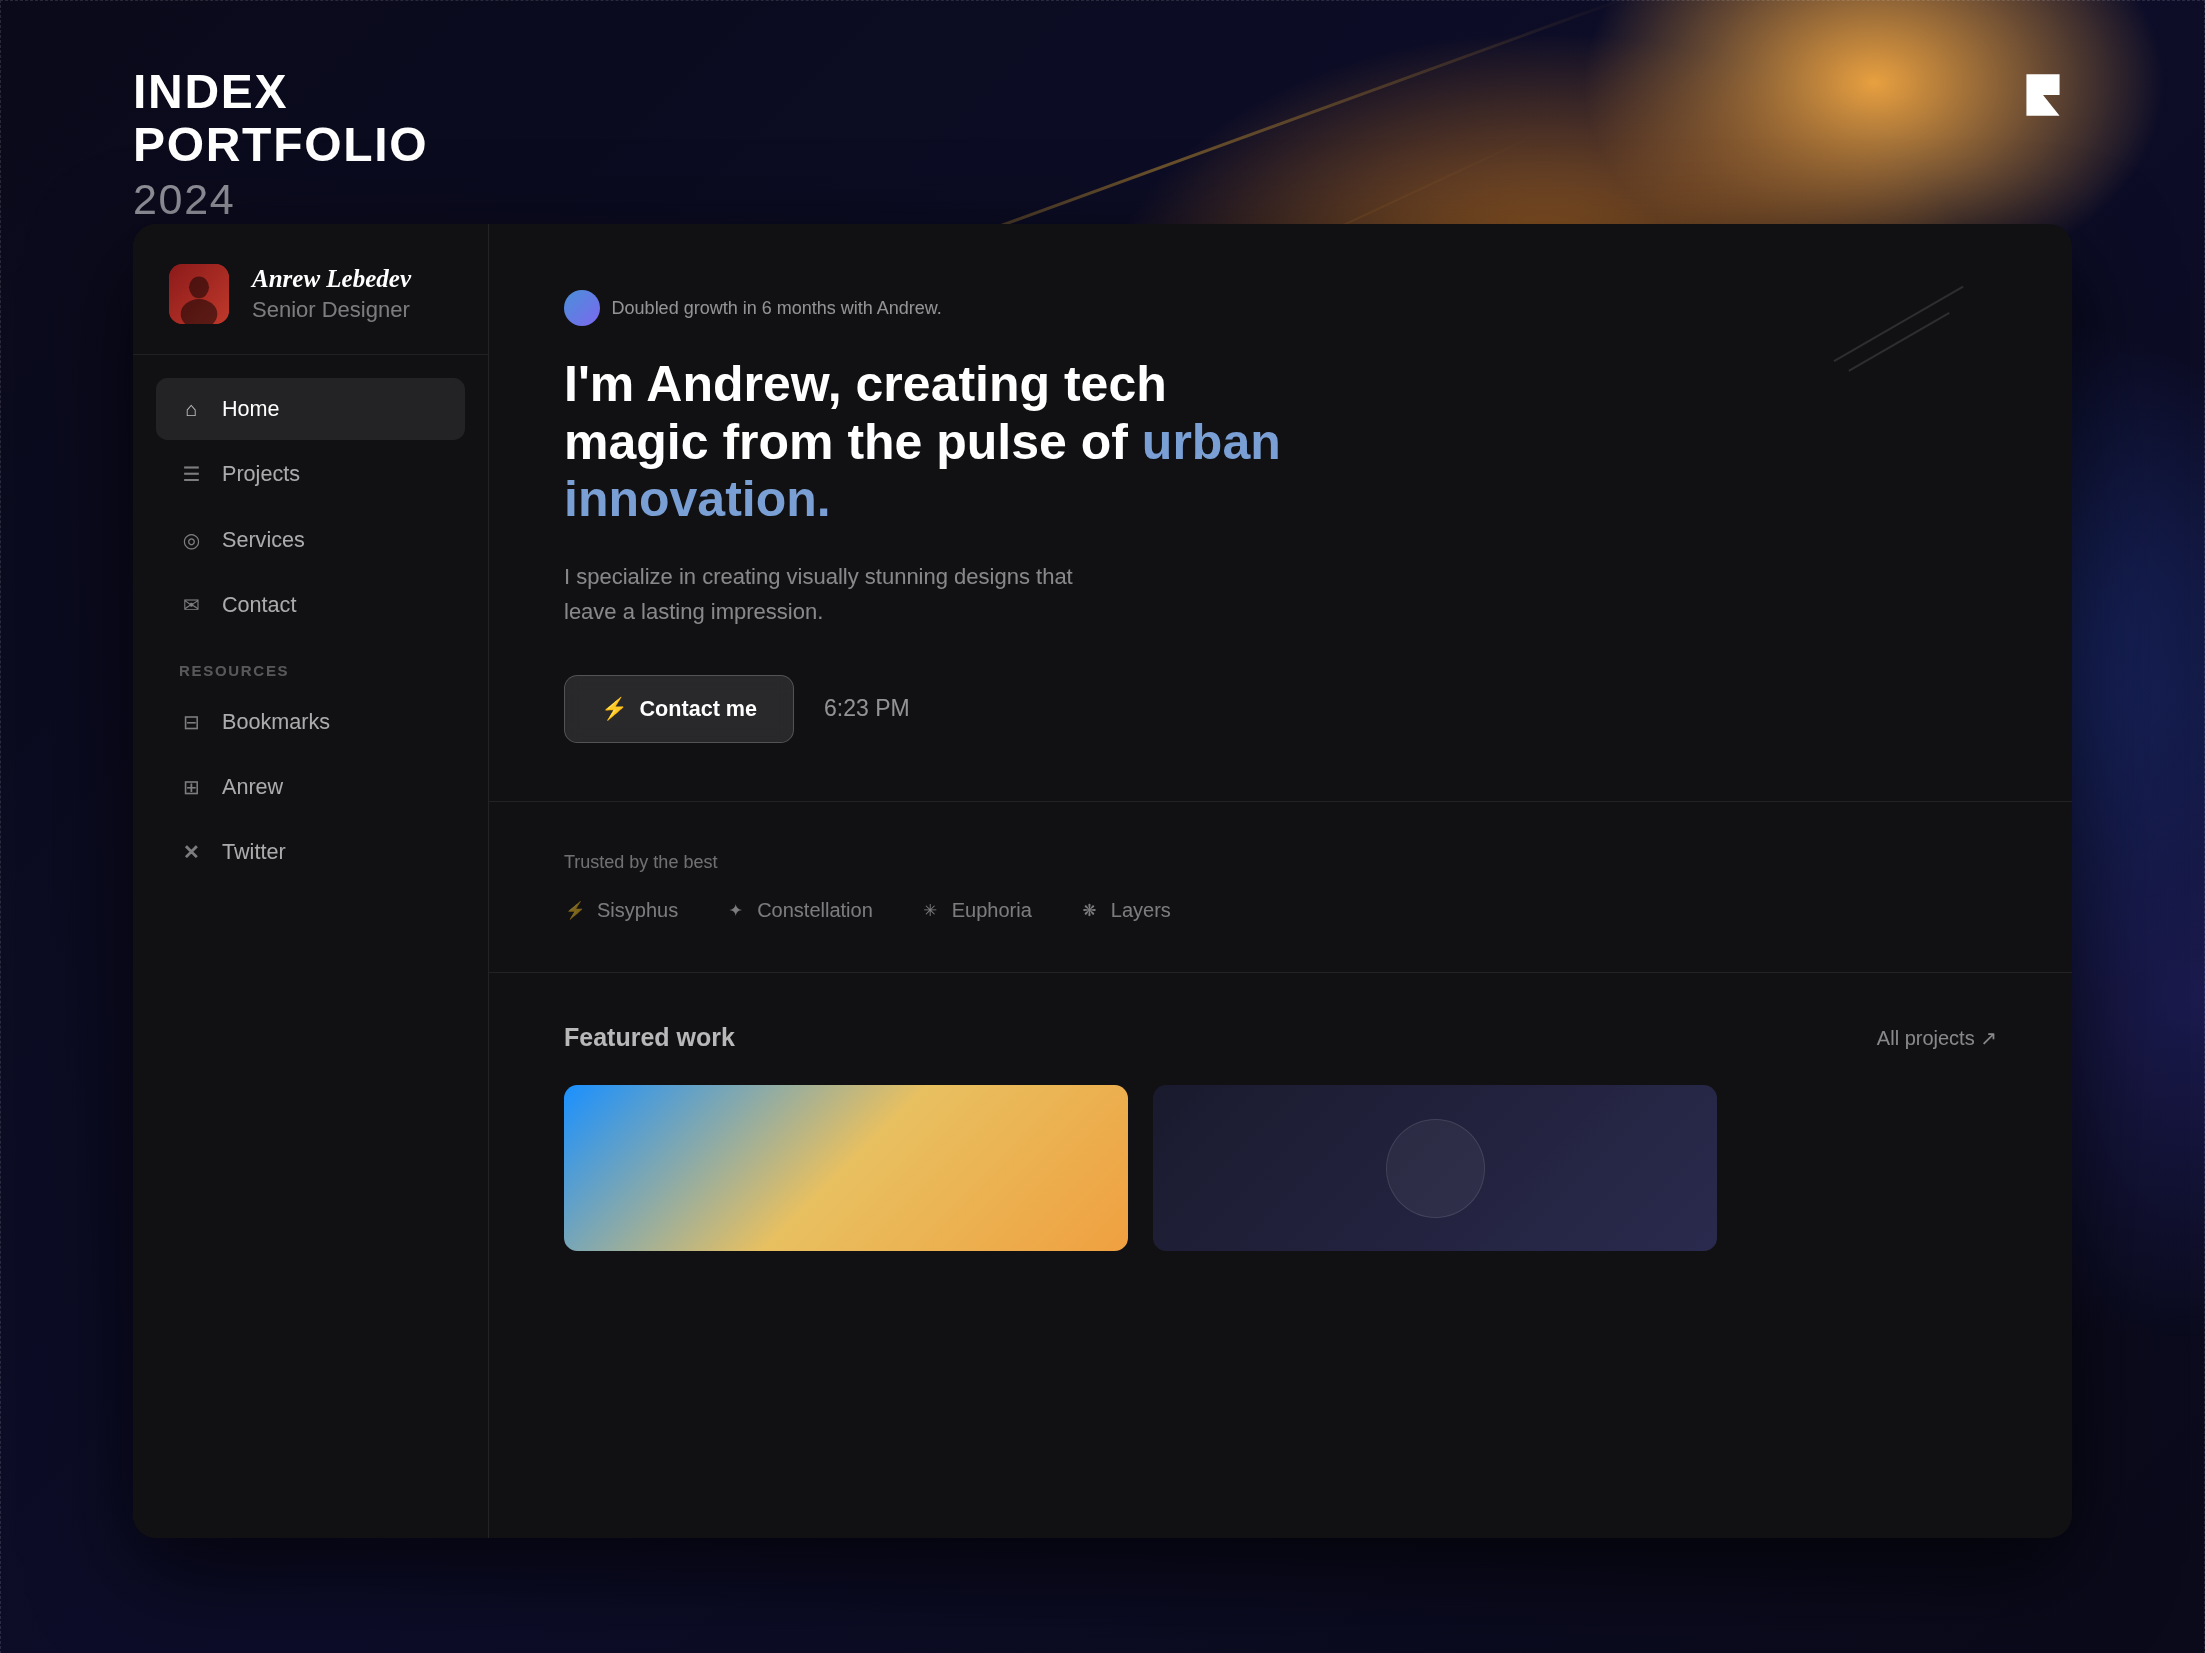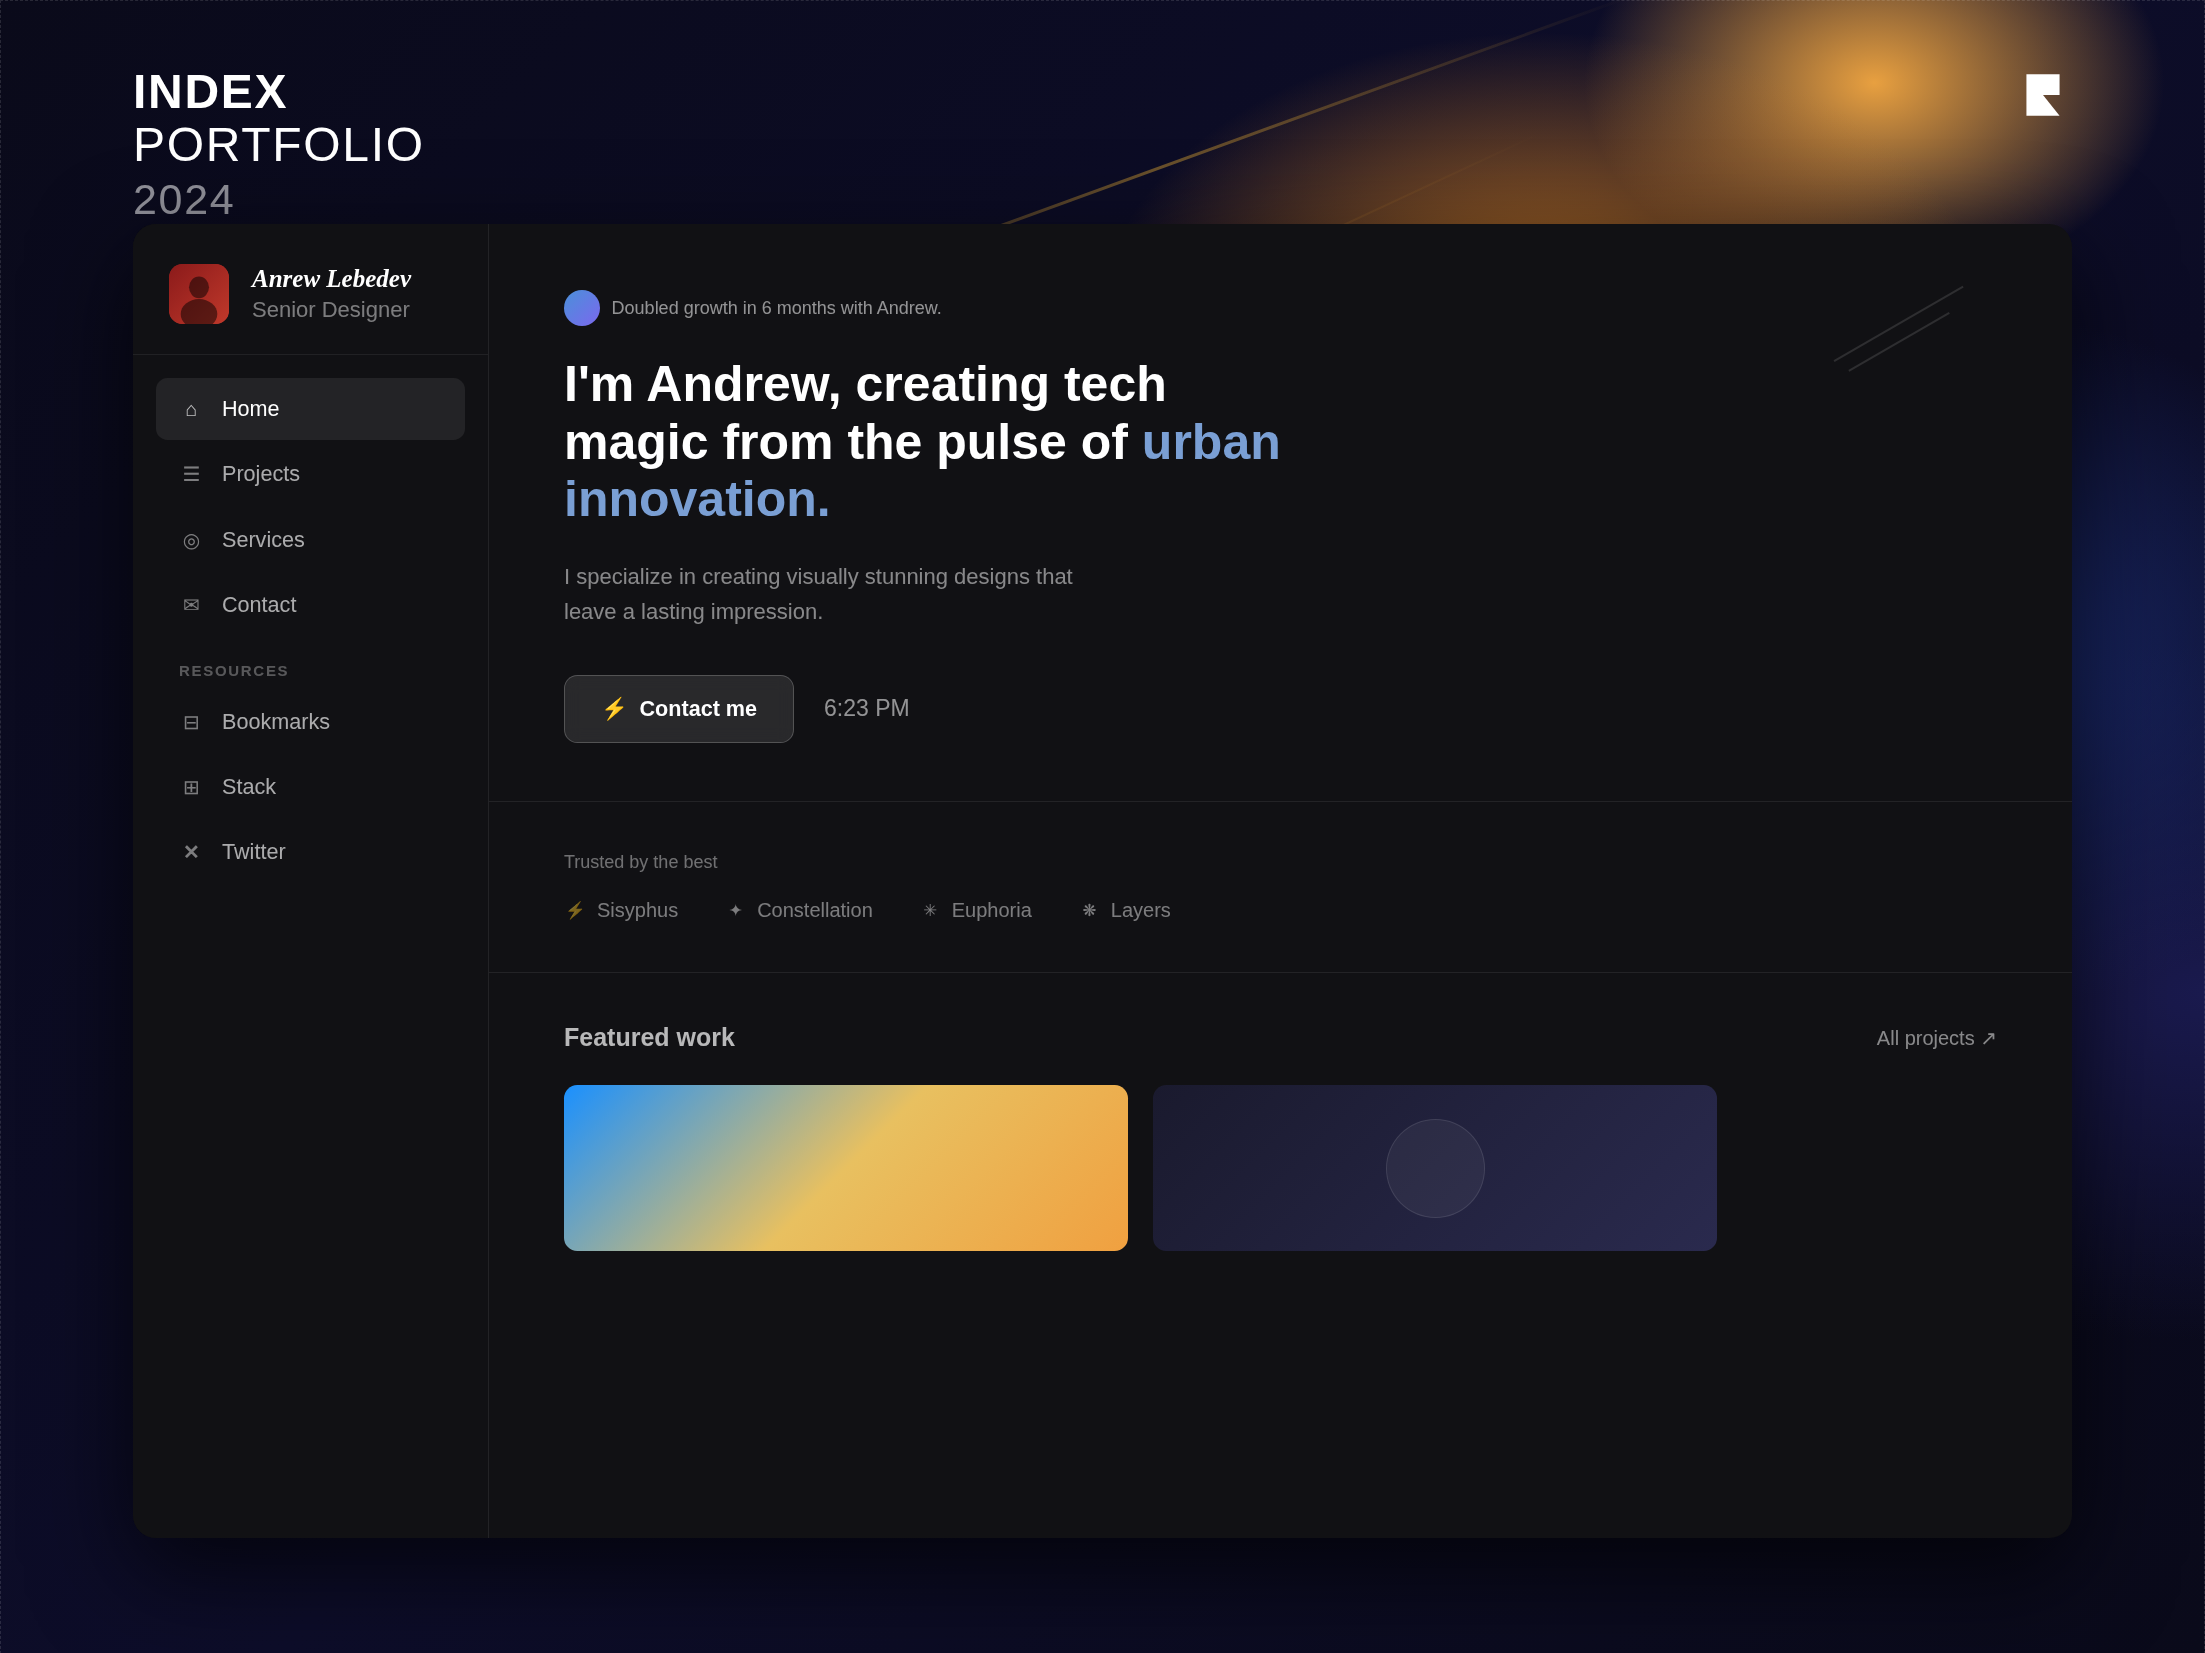--- a/index.html
+++ b/index.html
@@ -64,21 +64,21 @@
       color: white;
     }
     .top-title .index-label {
       font-size: 48px;
       font-weight: 700;
       letter-spacing: 1.7px;
       line-height: 1.1;
     }
     .top-title .portfolio-label {
       font-size: 48px;
-      font-weight: 400;
+      font-weight: 700;
       letter-spacing: 1.7px;
       line-height: 1.1;
     }
     .top-title .year-label {
       font-size: 43px;
       font-weight: 400;
       color: rgba(255,255,255,0.55);
       letter-spacing: 1.7px;
       margin-top: 3.3px;
     }
@@ -482,21 +482,21 @@
     </div>
 
     <div class="resources-label">RESOURCES</div>
     <div class="nav-section" style="padding-top:0;">
       <div class="nav-item">
         <span class="nav-icon">⊟</span>
         <span>Bookmarks</span>
       </div>
       <div class="nav-item">
         <span class="nav-icon">⊞</span>
-        <span>Stack</span>
+        <span>Anrew</span>
       </div>
       <div class="nav-item">
         <span class="nav-icon" style="font-weight:700;">✕</span>
         <span>Twitter</span>
       </div>
     </div>
 
     <div class="sidebar-spacer"></div>
 
 

